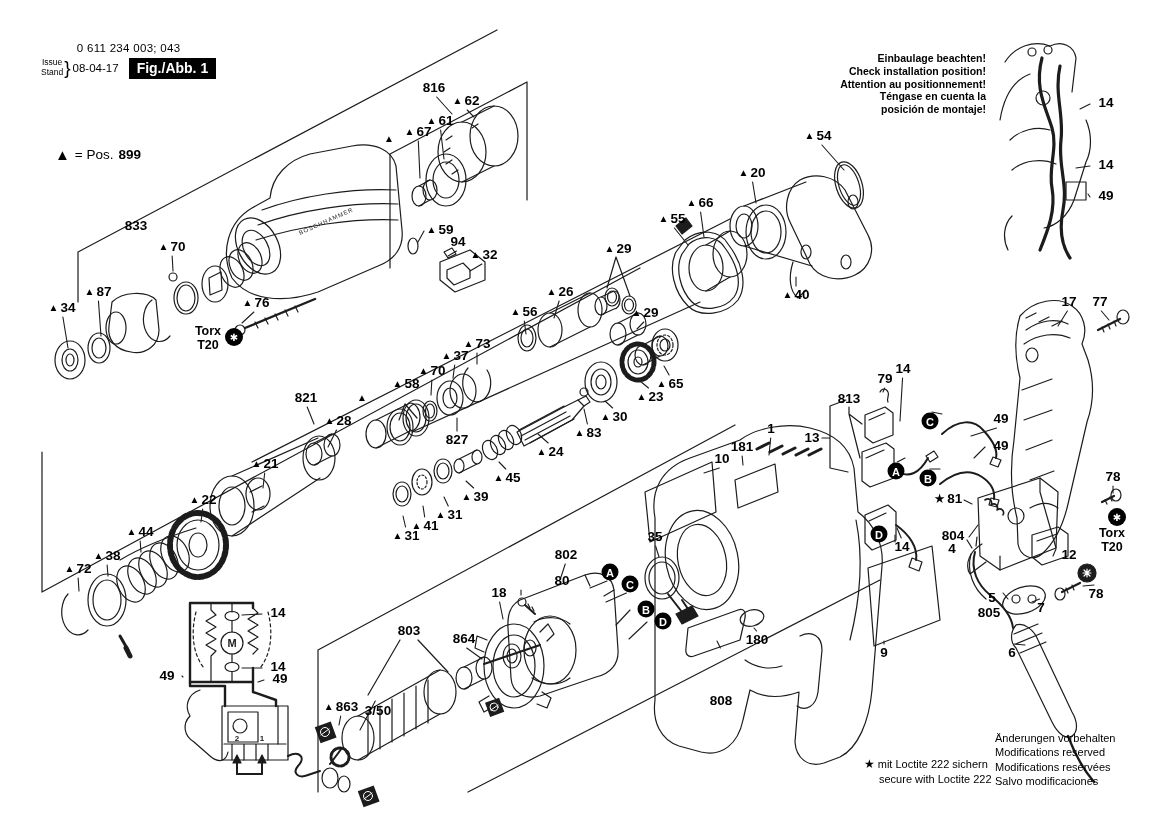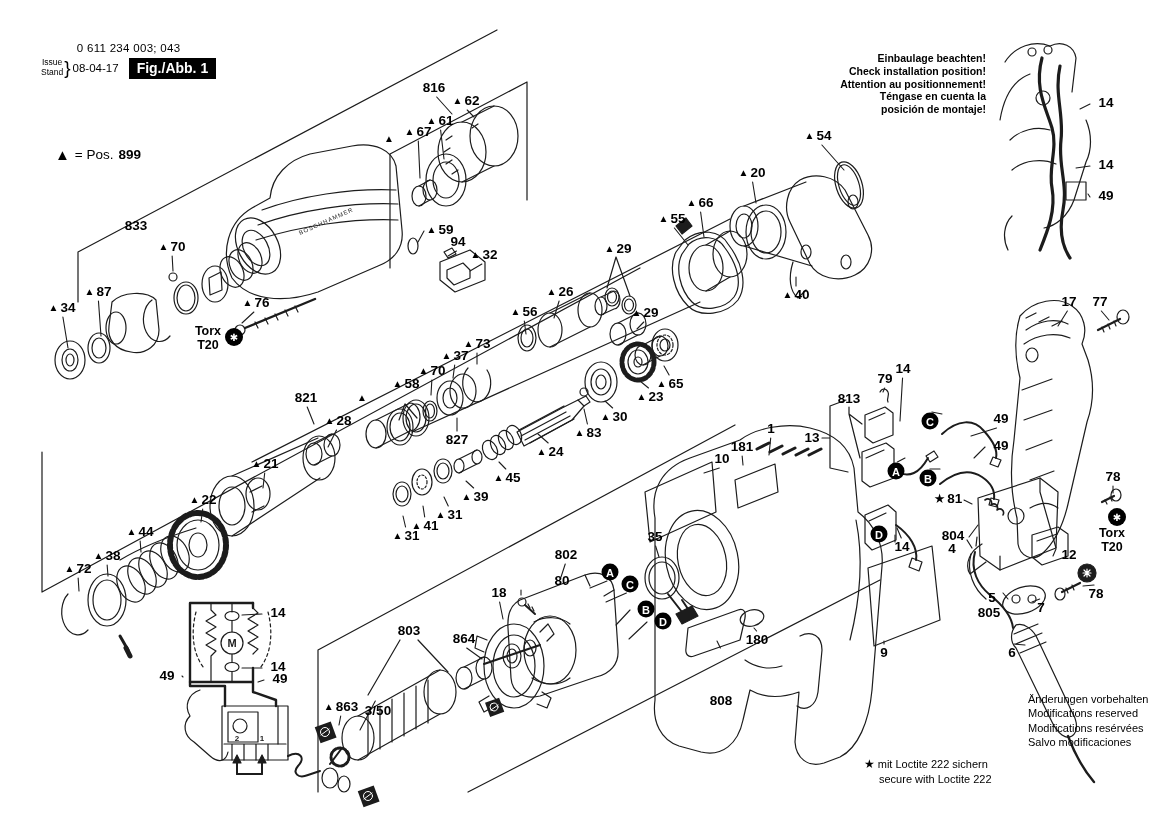--- a/index.html
+++ b/index.html
@@ -23,21 +23,21 @@
   #brace{font-size:19px;font-weight:300;margin:0 2px 0 1px;}
   #issue-date{font-size:11.5px;}
   #fig-box{background:#000;color:#fff;font-weight:bold;font-size:14px;padding:2px 8px 3px;margin-left:10px;}
   #legend{position:absolute;left:55px;top:146px;z-index:3;font-size:13.5px;display:flex;align-items:center;gap:5px;}
   #legend .tri{font-size:15px;}
   #legend b{font-weight:bold;}
   #install-note{position:absolute;right:182px;top:52px;z-index:3;text-align:right;
                 font-weight:bold;font-size:10.5px;line-height:1.22;}
   #loctite-note{position:absolute;left:864px;top:756px;z-index:3;font-size:11px;line-height:1.35;}
   #loctite-note .star{font-size:12px;margin-right:3px;}
-  #mods-note{position:absolute;left:995px;top:692px;z-index:3;font-size:11px;line-height:1.3;margin-left:33px;}
+  #mods-note{position:absolute;left:995px;top:731px;z-index:3;font-size:11px;line-height:1.3;}
 </style>
 </head>
 <body>
 
 <div id="sheet">
 
   <svg id="art" width="1168" height="825" viewBox="0 0 1168 825" fill="none" stroke="#1c1c1c" stroke-width="1.2" stroke-linecap="round" stroke-linejoin="round">
 
     <g>
       <path d="M78,252 L497,30 M78,252 L78,302"></path>

